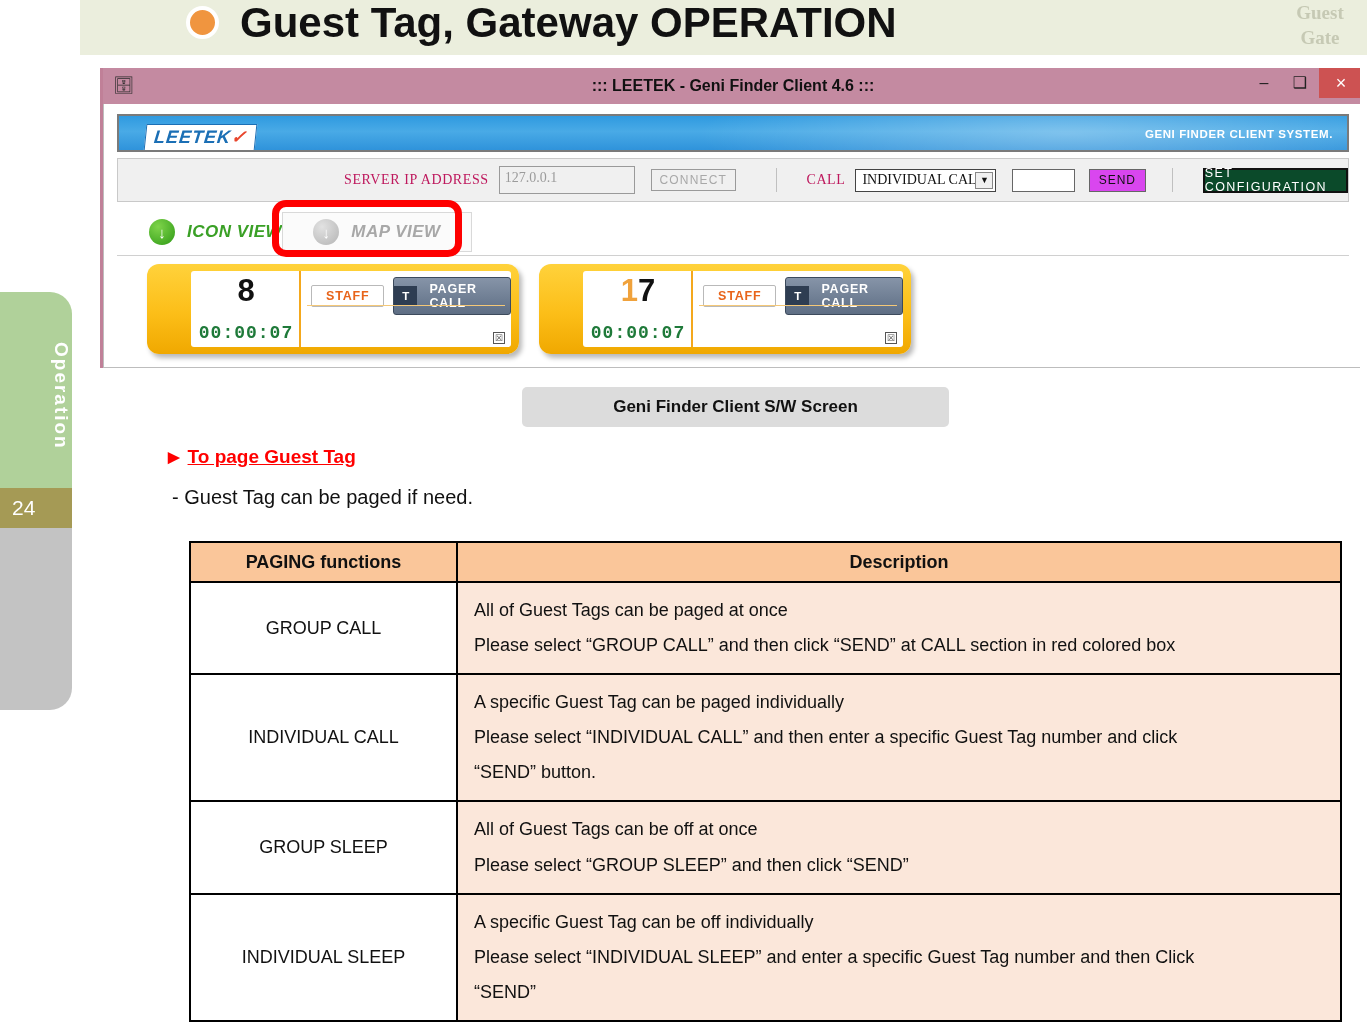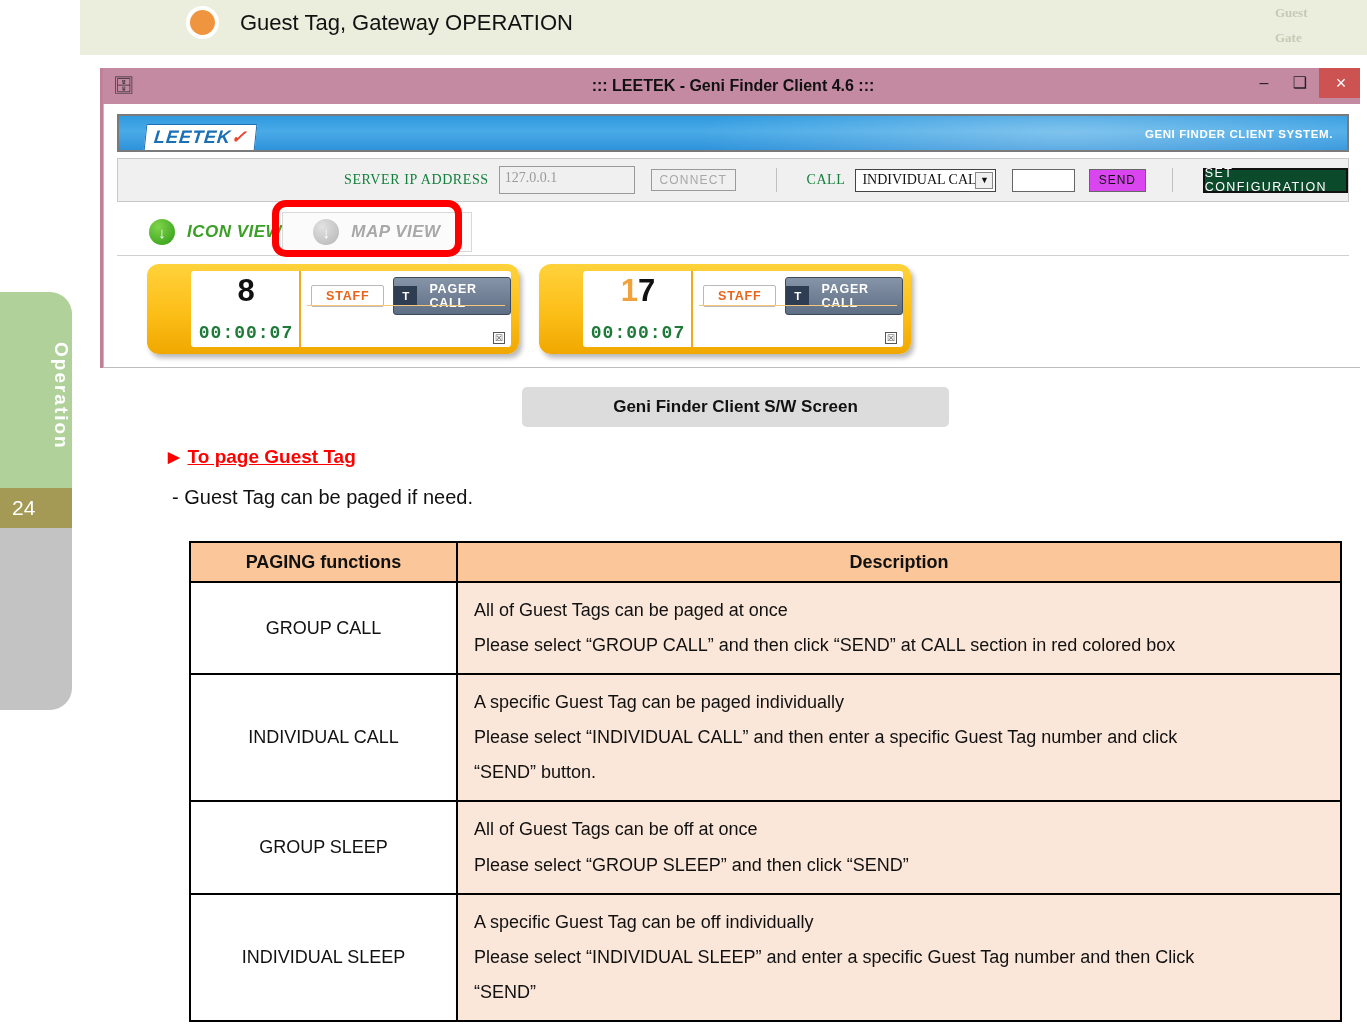--- a/index.html
+++ b/index.html
@@ -16,27 +16,27 @@
   .header-band {
     position: absolute; left: 80px; top: 0; width: 1287px; height: 55px;
     background: #ebeedd;
   }
   .header-dot {
     position: absolute; left: 106px; top: 6px; width: 33px; height: 33px;
     border-radius: 50%; background: #f0953f; border: 4px solid #ffffff;
   }
   .header-title {
     position: absolute; left: 160px; top: 0px; height: 46px; line-height: 46px;
-    font-size: 22px; font-weight: normal; color: #111; letter-spacing: 0px;
+    font-size: 42px; font-weight: bold; color: #111; letter-spacing: 0px;
     white-space: nowrap;
   }
   .corner-note {
     position: absolute; right: 2px; top: 0px; width: 90px;
-    text-align: left; color: #c6c9b4; font-weight: bold;
-    font-size: 13px; line-height: 25px; font-family: "Liberation Serif", serif;
+    text-align: center; color: #c6c9b4; font-weight: bold;
+    font-size: 19px; line-height: 25px; font-family: "Liberation Serif", serif;
   }
 
   
   .side-green {
     position: absolute; left: 0; top: 292px; width: 72px; height: 196px;
     background: #b0d19a; border-top-right-radius: 22px;
   }
   .side-green .vtext {
     position: absolute; left: 0; top: 0; width: 72px; height: 196px;
     color: #ffffff; font-weight: bold; font-size: 19px; letter-spacing: 2px;
@@ -112,21 +112,21 @@
     font-size: 11.5px; font-weight: bold; letter-spacing: 0.6px;
   }
 
   
   .toolbar {
     position: absolute; left: 13px; top: 54px; width: 1232px; height: 44px;
     background: #f0f0f0; border: 1px solid #c9c9c9;
     display: flex; align-items: center;
   }
   .tb-label {
-    font-size: 14px; color: #15803d; font-weight: normal; letter-spacing: 0.6px;
+    font-size: 14px; color: #be185d; font-weight: normal; letter-spacing: 0.6px;
     font-family: "Liberation Serif", serif; white-space: nowrap;
   }
   .tb-input {
     height: 28px; border: 1px solid #9a9a9a; background: #f0f0f0;
     color: #9b9b9b; font-size: 14px; line-height: 22px; padding-left: 5px;
     font-family: "Liberation Serif", serif;
   }
   .tb-btn2 {
     height: 22px; border: 1px solid #9a9a9a; background: #f0f0f0;
     color: #a8a8a8; font-size: 12px; letter-spacing: 1.2px;

